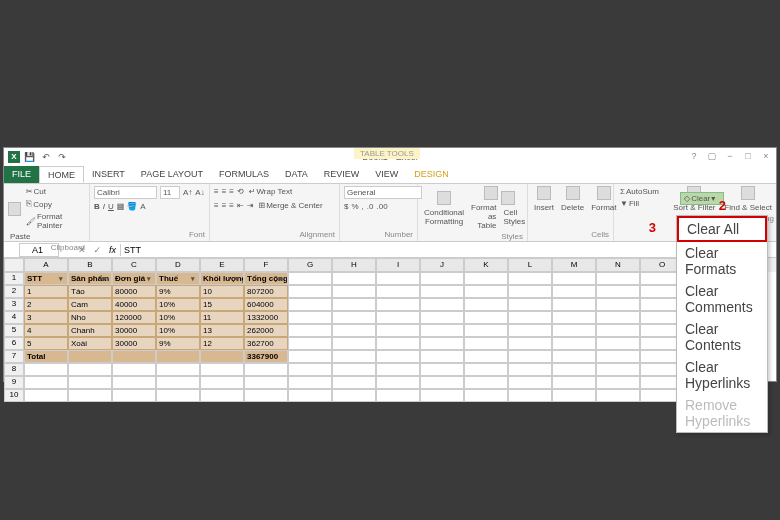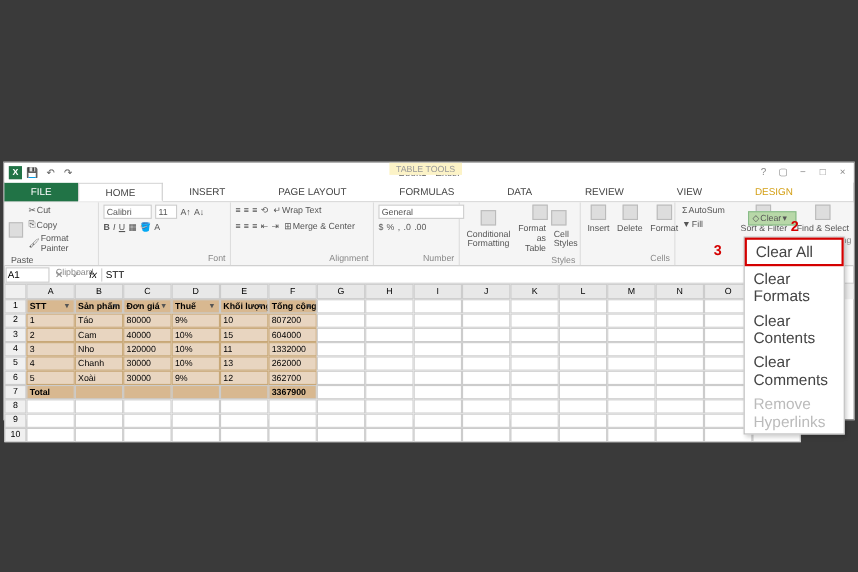--- a/index.html
+++ b/index.html
@@ -7,35 +7,35 @@
 .frame{position:absolute;left:3px;top:147px;width:774px;height:235px;background:#fff;border:1px solid #888}
 .titlebar{height:18px;background:#fff;display:flex;align-items:center;font-size:9px;color:#555;position:relative}
 .qat{display:flex;gap:4px;padding-left:4px;align-items:center}
 .qat-icon{width:12px;height:12px;display:inline-flex;align-items:center;justify-content:center;font-size:9px;color:#555}
 .excel-logo{width:12px;height:12px;background:#217346;color:#fff;font-weight:bold;font-size:8px;text-align:center;line-height:12px}
 .title-center{position:absolute;left:50%;transform:translateX(-50%);font-size:9px;color:#666}
 .ctx-tab{position:absolute;left:350px;top:0;font-size:8px;color:#999;background:#fcf3c7;padding:1px 6px}
 .winbtns{position:absolute;right:2px;display:flex;gap:2px}
 .winbtn{width:16px;height:12px;font-size:9px;text-align:center;color:#888}
 .tabs{height:18px;display:flex;align-items:stretch;font-size:9px;border-bottom:1px solid #ccc}
-.tab{padding:3px 24px;color:#444;cursor:pointer}
+.tab{padding:3px 8px;color:#444;cursor:pointer}
 .tab.file{background:#217346;color:#fff}
 .tab.active{background:#fff;border:1px solid #ccc;border-bottom:1px solid #fff}
 .tab.design{color:#d4a017}
 .red-box{border:2px solid #d40000}
 .annot{position:absolute;color:#d40000;font-size:13px;font-weight:bold}
 .ribbon{height:58px;display:flex;border-bottom:1px solid #ccc;font-size:8px;color:#555;position:relative;background:#f5f5f5}
 .grp{border-right:1px solid #ddd;padding:2px 4px;display:flex;flex-direction:column;justify-content:space-between}
 .grp-label{text-align:right;font-size:8px;color:#888;margin-top:1px}
 .grp-row{display:flex;gap:3px;align-items:center}
 .btn{font-size:8px;padding:1px 2px;display:inline-flex;align-items:center;gap:1px}
 .ico{width:14px;height:14px;background:#ddd;display:inline-block;border:1px solid #bbb}
 .select{border:1px solid #ccc;padding:1px 2px;font-size:8px;background:#fff}
 .fx-bar{height:16px;display:flex;align-items:center;border-bottom:1px solid #ccc;font-size:9px}
-.namebox{width:40px;border:1px solid #ccc;padding:1px 1px;margin:1px}
+.namebox{width:40px;border:1px solid #ccc;padding:1px 12px;margin:15px}
 .fx-input{flex:1;padding:1px 3px;border-left:1px solid #ccc}
 .grid{position:relative;font-size:9px}
 .colhdr{display:flex;height:14px;background:#f0f0f0}
 .rowhdr{width:20px;background:#f0f0f0;border:1px solid #ccc;text-align:center;font-size:8px}
 .ch{width:44px;border:1px solid #ccc;text-align:center;font-size:8px;line-height:12px;background:#e8e8e8}
 .row{display:flex;height:13px}
 .cell{width:44px;border:1px solid #ccc;padding:0 2px;font-size:8px;line-height:11px;overflow:hidden;white-space:nowrap;background:#fff}
 .cell.sel{background:#e8d5c0;border:1px solid #c8a878}
 .cell.hdr{background:#d8b890;font-weight:bold;position:relative}
 .cell.total{background:#d8b890;font-weight:bold}
@@ -93,21 +93,21 @@
             <span class="btn">🖌 <span>Format Painter</span></span>
           </div>
         </div>
         <div class="btn">Paste</div>
       </div>
       <div class="grp-label">Clipboard</div>
     </div>
     <div class="grp" style="width:120px">
       <div>
         <div class="grp-row">
-          <span class="select" style="width:44px">Calibri</span>
+          <span class="select" style="width:63px">Calibri</span>
           <span class="select" style="width:20px">11</span>
           <span>A↑</span>
           <span>A↓</span>
         </div>
         <div class="grp-row" style="margin-top:3px">
           <b>B</b>
           <i>I</i>
           <u>U</u>
           <span>▦</span>
           <span>🪣</span>
@@ -180,22 +180,23 @@
       </div>
       <div class="grp-label">Editing</div>
     </div>
   </div>
   <div class="annot" style="right:50px;top:50px">2</div>
   <div class="annot" style="right:120px;top:72px">3</div>
 
   <div class="clear-menu">
     <div class="mi red-box">Clear All</div>
     <div class="mi">Clear Formats</div>
+    <div class="mi">Clear Comments</div>
     <div class="mi">Clear Contents</div>
-    <div class="mi">Clear Comments</div>
+    <div class="mi">Clear Hyperlinks</div>
     <div class="mi disabled">Remove Hyperlinks</div>
   </div>
 
   <div class="fx-bar">
     <div class="namebox">A1</div>
     <span style="padding:0 4px;color:#888">✕</span>
     <span style="padding:0 4px;color:#888">✓</span>
     <span style="padding:0 4px;font-style:italic">fx</span>
     <div class="fx-input">STT</div>
   </div>

